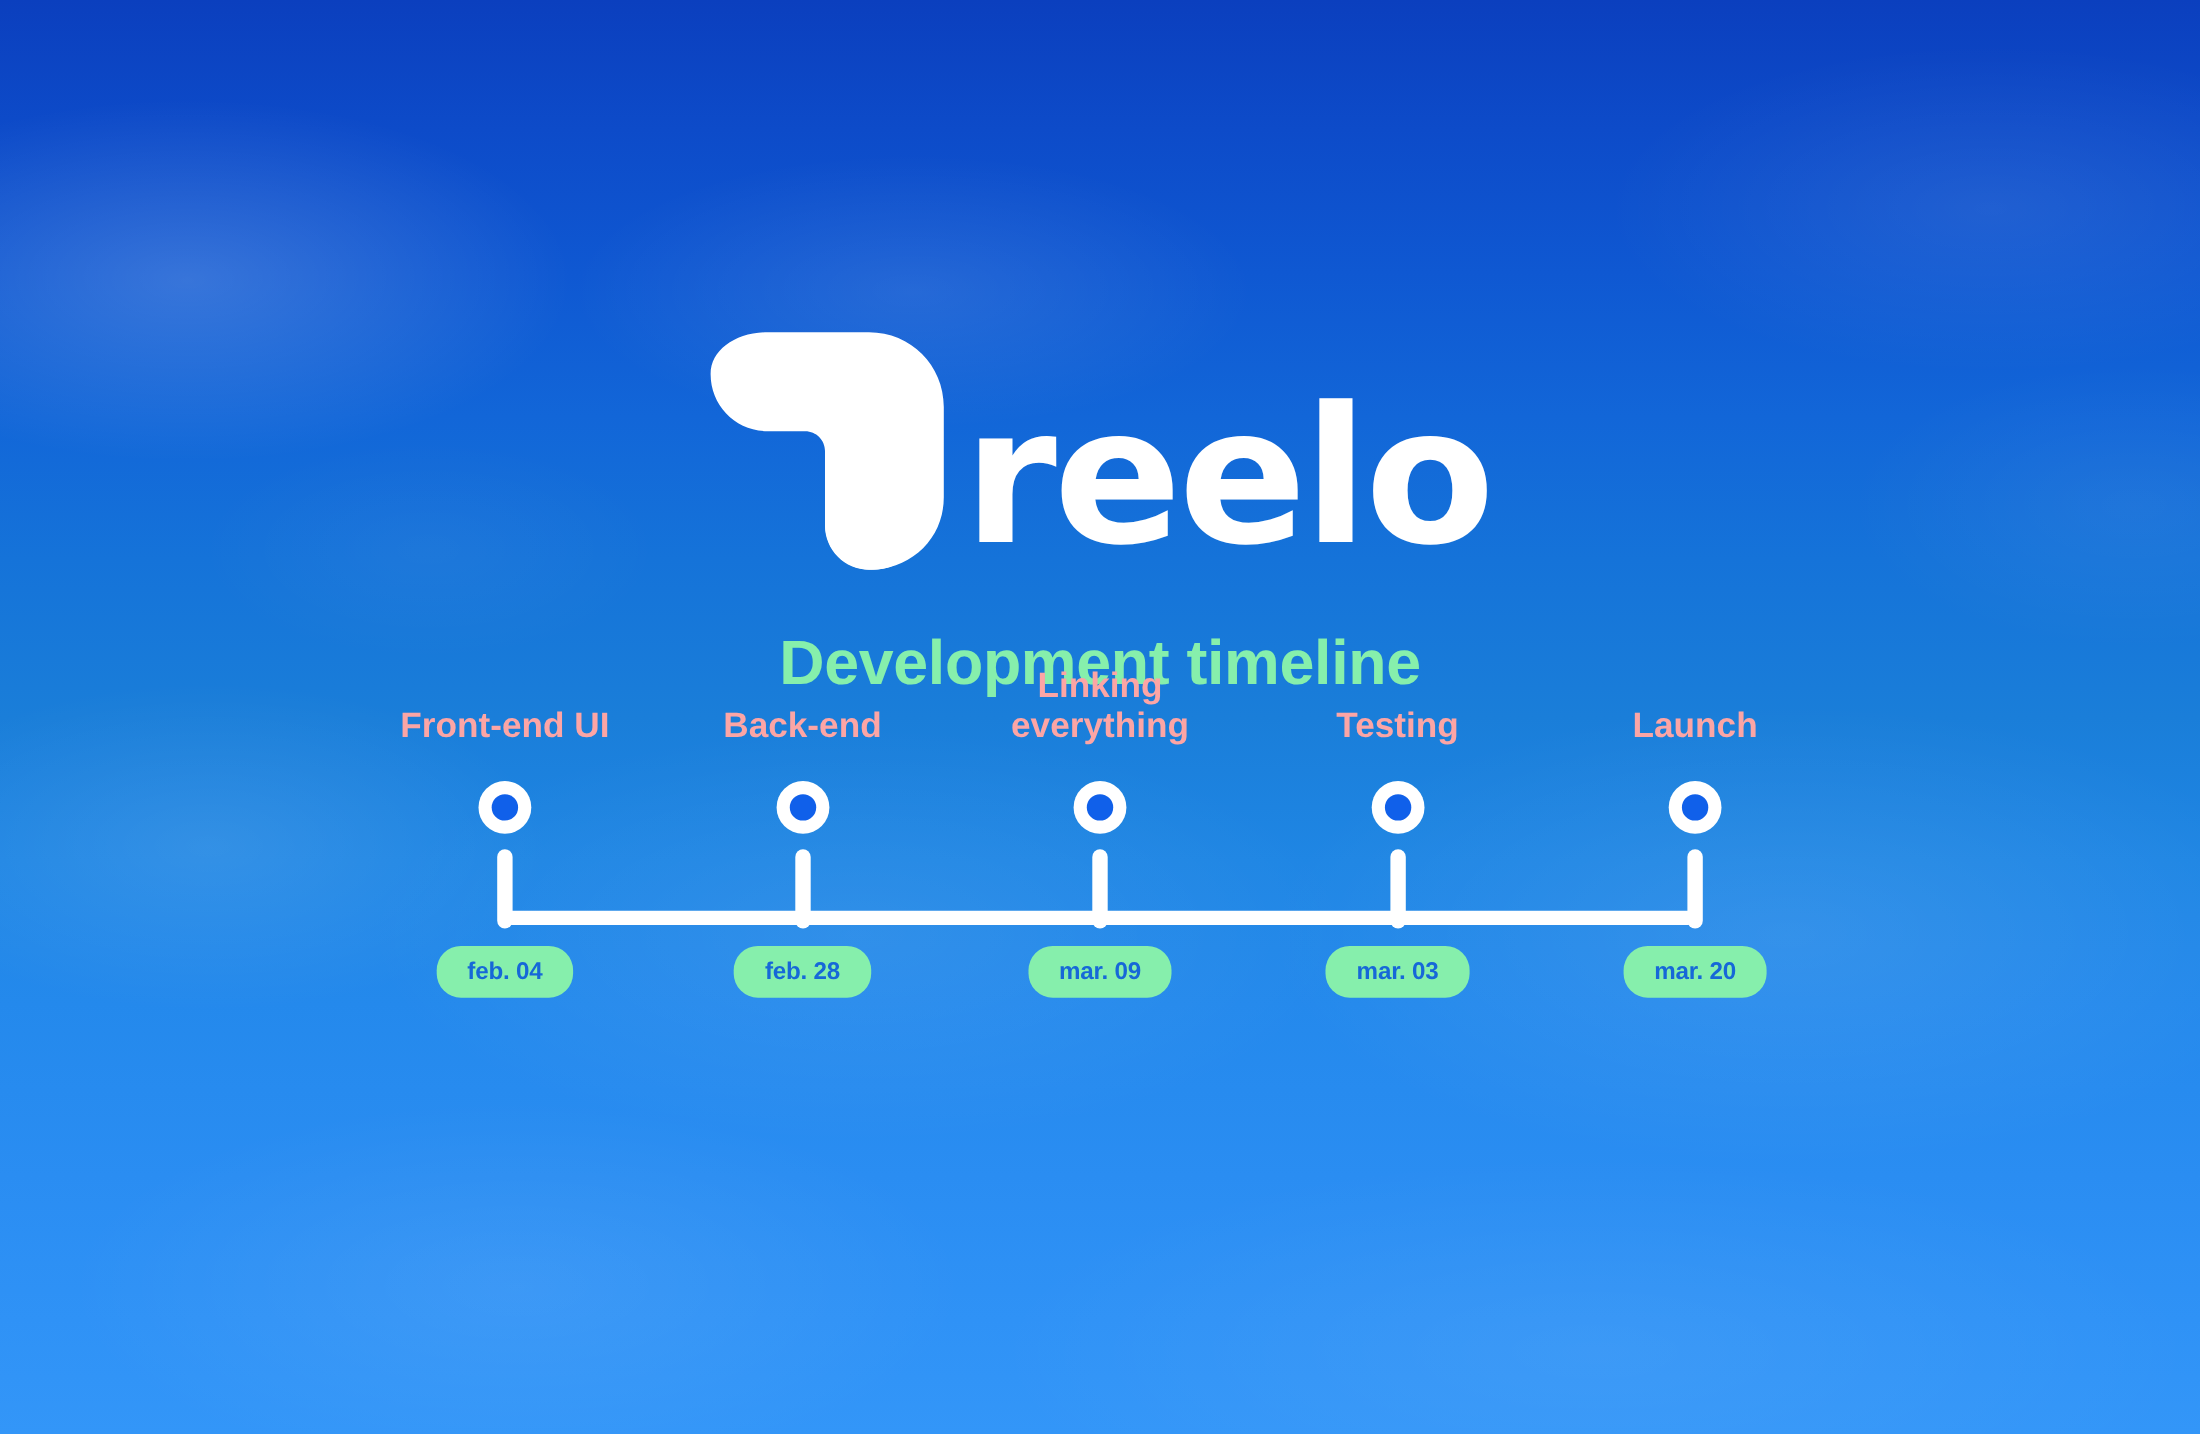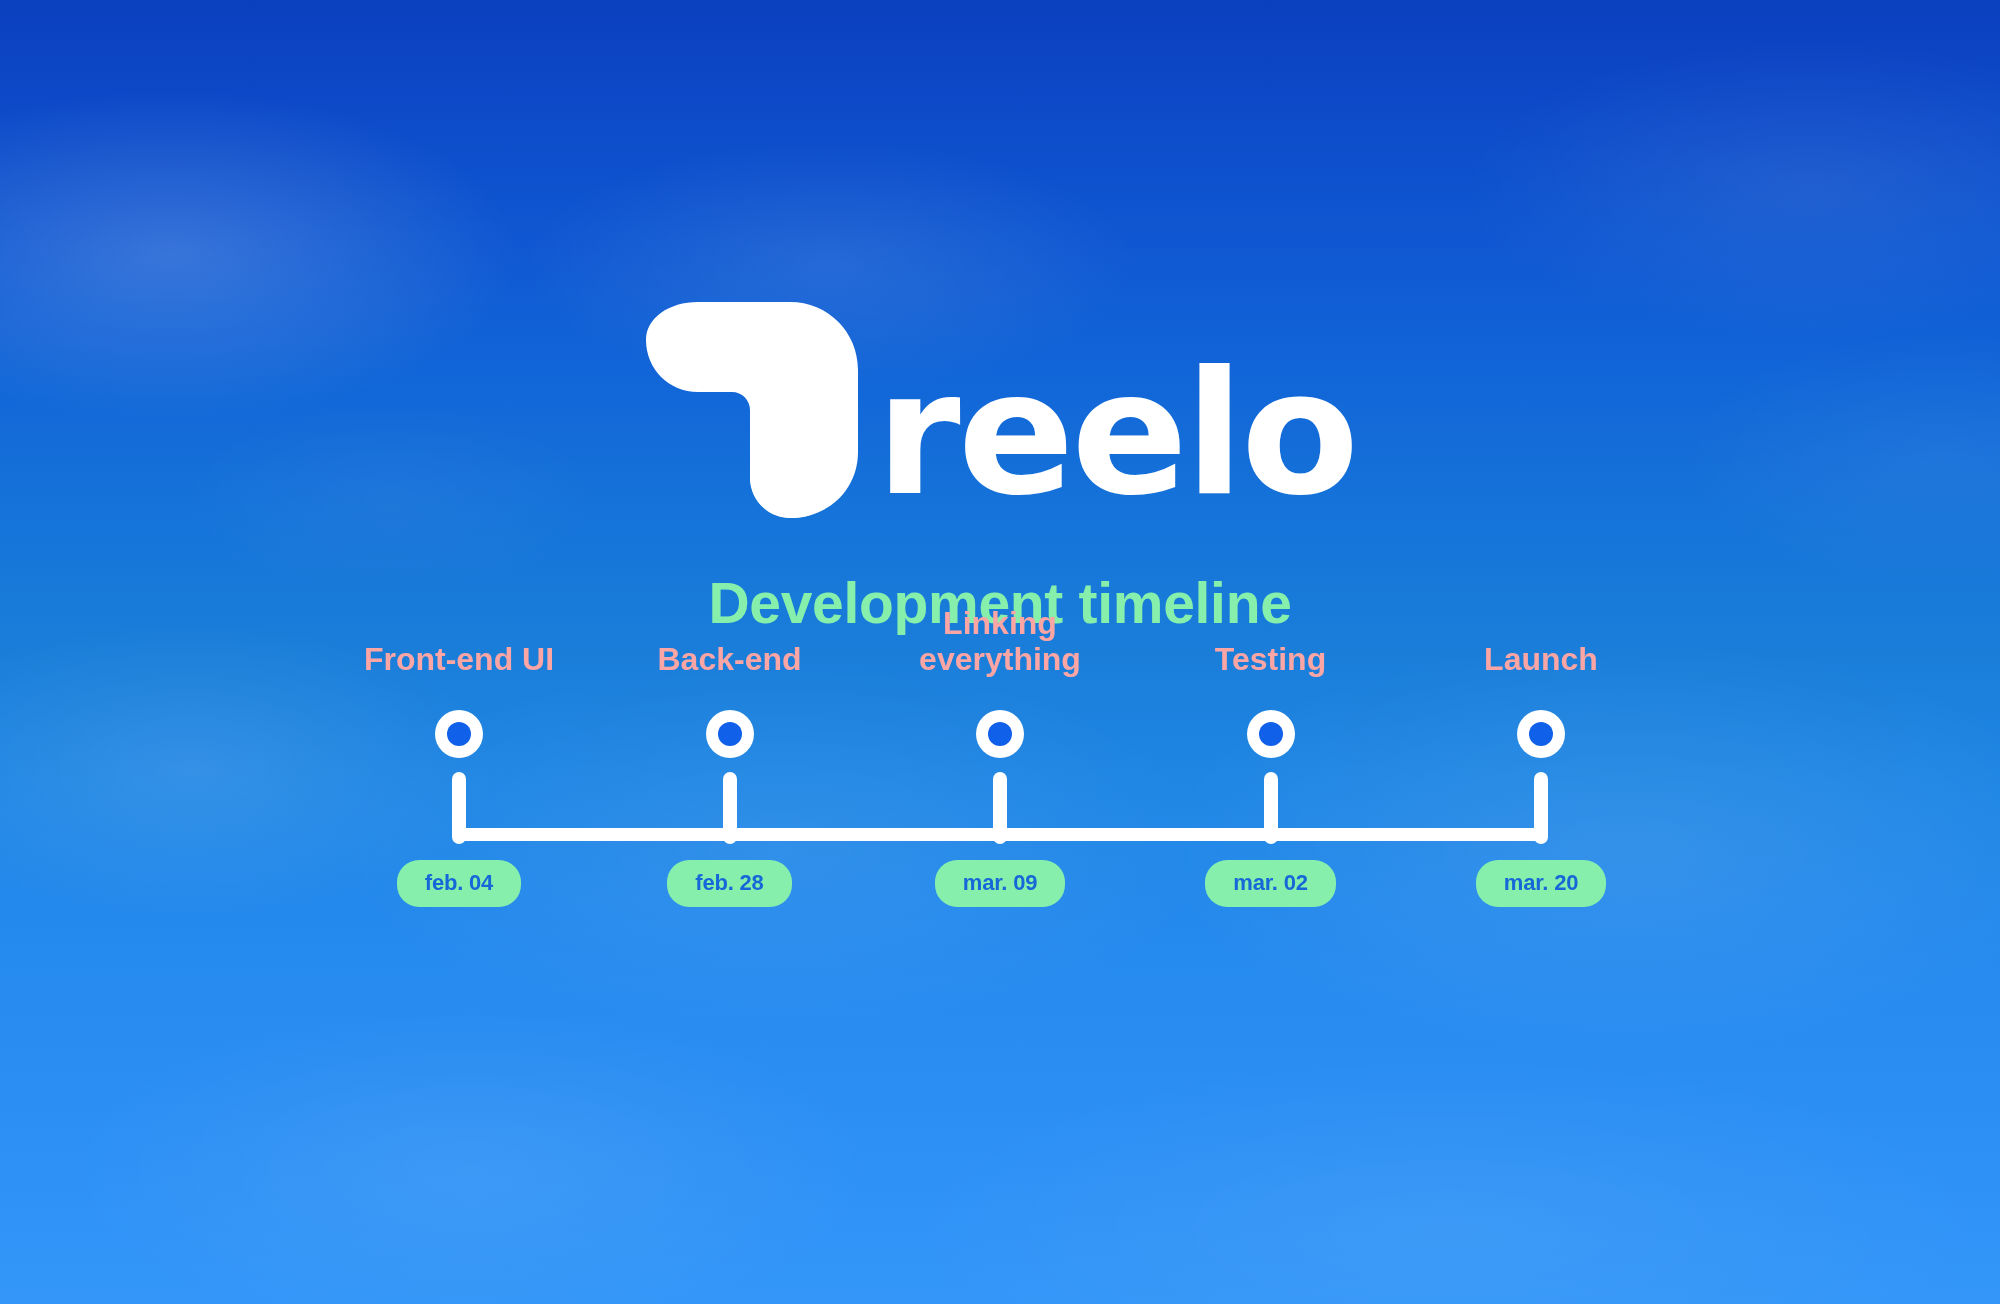--- a/index.html
+++ b/index.html
@@ -244,21 +244,21 @@
           </div>
           <div class="milestone-tick"></div>
           <div class="milestone-date" style="color: rgb(22, 104, 216);">mar. 09</div>
         </div>
         <div class="milestone" style="left: 1120.5px;">
           <div class="milestone-label">Testing</div>
           <div class="milestone-node">
             <i style="background: rgb(16, 96, 234);"></i>
           </div>
           <div class="milestone-tick"></div>
-          <div class="milestone-date" style="color: rgb(22, 104, 216);">mar. 02</div>
+          <div class="milestone-date" style="color: rgb(22, 104, 216);">mar. 03</div>
         </div>
         <div class="milestone" style="left: 1391px;">
           <div class="milestone-label">Launch</div>
           <div class="milestone-node">
             <i style="background: rgb(16, 96, 234);"></i>
           </div>
           <div class="milestone-tick"></div>
           <div class="milestone-date" style="color: rgb(22, 104, 216);">mar. 20</div>
         </div>
       </div>

